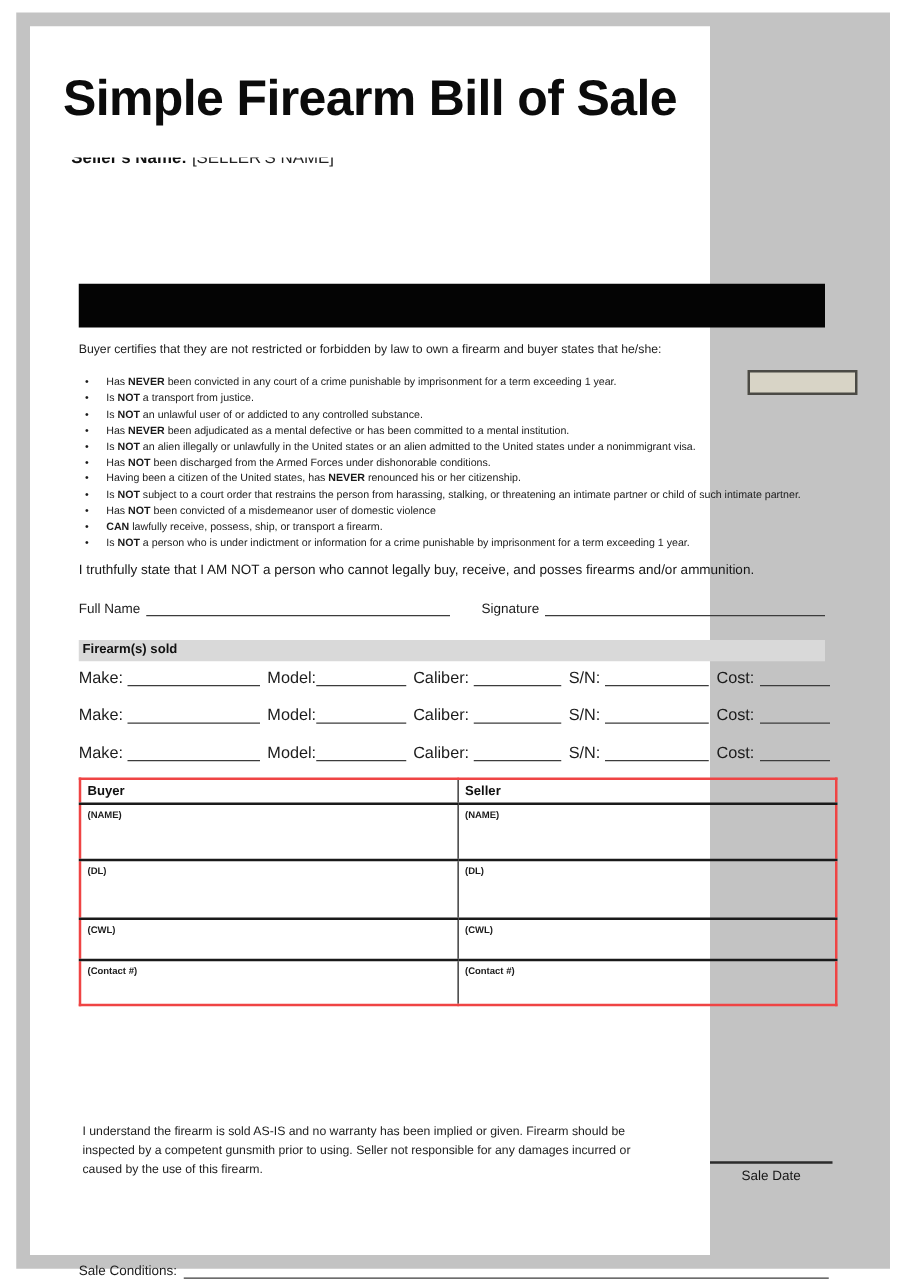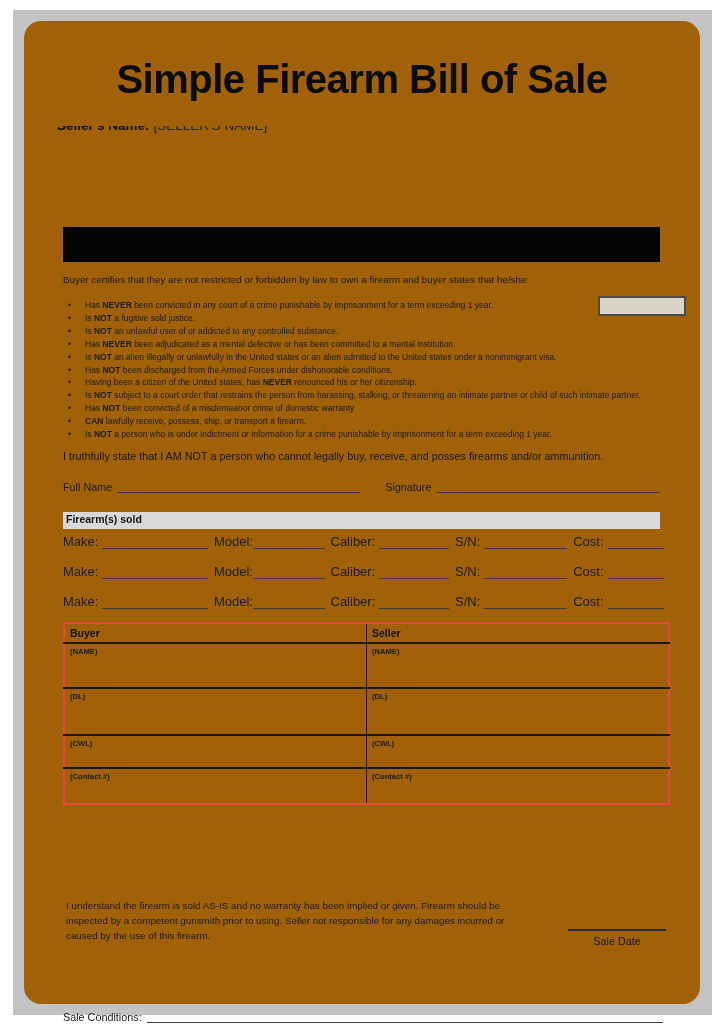--- a/index.html
+++ b/index.html
@@ -2,21 +2,21 @@
 <html><head>
 <meta charset="utf-8">
 <style>
   html,body{margin:0;padding:0;}
   body{
     width:724px;height:1024px;position:relative;background:#ffffff;
     font-family:"Liberation Sans","DejaVu Sans",sans-serif;color:#1c1c1c;
     -webkit-font-smoothing:antialiased;overflow:hidden;
   }
   .frame{position:absolute;left:13px;top:10px;width:699px;height:1005px;background:#c3c3c3;}
-  .page{position:absolute;left:11px;top:11px;width:676px;height:983px;background:#a16207;border-radius:17px;}
+  .page{position:absolute;left:11px;top:11px;width:544px;height:983px;background:#ffffff;}
 
   .title{
     position:absolute;left:0;top:36px;width:100%;margin:0;text-align:center;
     font-size:40px;font-weight:700;letter-spacing:-0.5px;color:#0b0b0b;
   }
 
   .seller-clip{position:absolute;left:33px;top:105px;width:300px;height:11px;overflow:hidden;}
   .seller-text{display:block;margin-top:-8px;white-space:nowrap;font-size:13.5px;color:#111;}
   .seller-text .lbl{font-weight:700;}
   .seller-text .val{font-weight:400;margin-left:4px;color:#222;text-align:right;}
@@ -103,28 +103,28 @@
     </div>
 
     <div class="black-bar"></div>
 
     <div class="cert-intro">Buyer certifies that they are not restricted or forbidden by law to own a firearm and buyer states that he/she:</div>
 
     <div class="tan-box"></div>
 
     <ul class="bullets">
       <li><span>Has </span><b>NEVER</b><span> been convicted in any court of a crime punishable by imprisonment for a term exceeding 1 year.</span></li>
-      <li><span>Is </span><b>NOT</b><span> a fugitive sold justice.</span></li>
+      <li><span>Is </span><b>NOT</b><span> a transport from justice.</span></li>
       <li><span>Is </span><b>NOT</b><span> an unlawful user of or addicted to any controlled substance.</span></li>
       <li><span>Has </span><b>NEVER</b><span> been adjudicated as a mental defective or has been committed to a mental institution.</span></li>
       <li><span>Is </span><b>NOT</b><span> an alien illegally or unlawfully in the United states or an alien admitted to the United states under a nonimmigrant visa.</span></li>
       <li><span>Has </span><b>NOT</b><span> been discharged from the Armed Forces under dishonorable conditions.</span></li>
       <li><span>Having been a citizen of the United states, has </span><b>NEVER</b><span> renounced his or her citizenship.</span></li>
       <li><span>Is </span><b>NOT</b><span> subject to a court order that restrains the person from harassing, stalking, or threatening an intimate partner or child of such intimate partner.</span></li>
-      <li><span>Has </span><b>NOT</b><span> been convicted of a misdemeanor crime of domestic warranty</span></li>
+      <li><span>Has </span><b>NOT</b><span> been convicted of a misdemeanor user of domestic violence</span></li>
       <li><span></span><b>CAN</b><span> lawfully receive, possess, ship, or transport a firearm.</span></li>
       <li><span>Is </span><b>NOT</b><span> a person who is under indictment or information for a crime punishable by imprisonment for a term exceeding 1 year.</span></li>
     </ul>
 
     <div class="statement">I truthfully state that I AM NOT a person who cannot legally buy, receive, and posses firearms and/or ammunition.</div>
 
     <div class="name-sig-row">
       <span>Full Name</span>
       <span class="blank b1"></span>
       <span class="lbl2">Signature</span>

